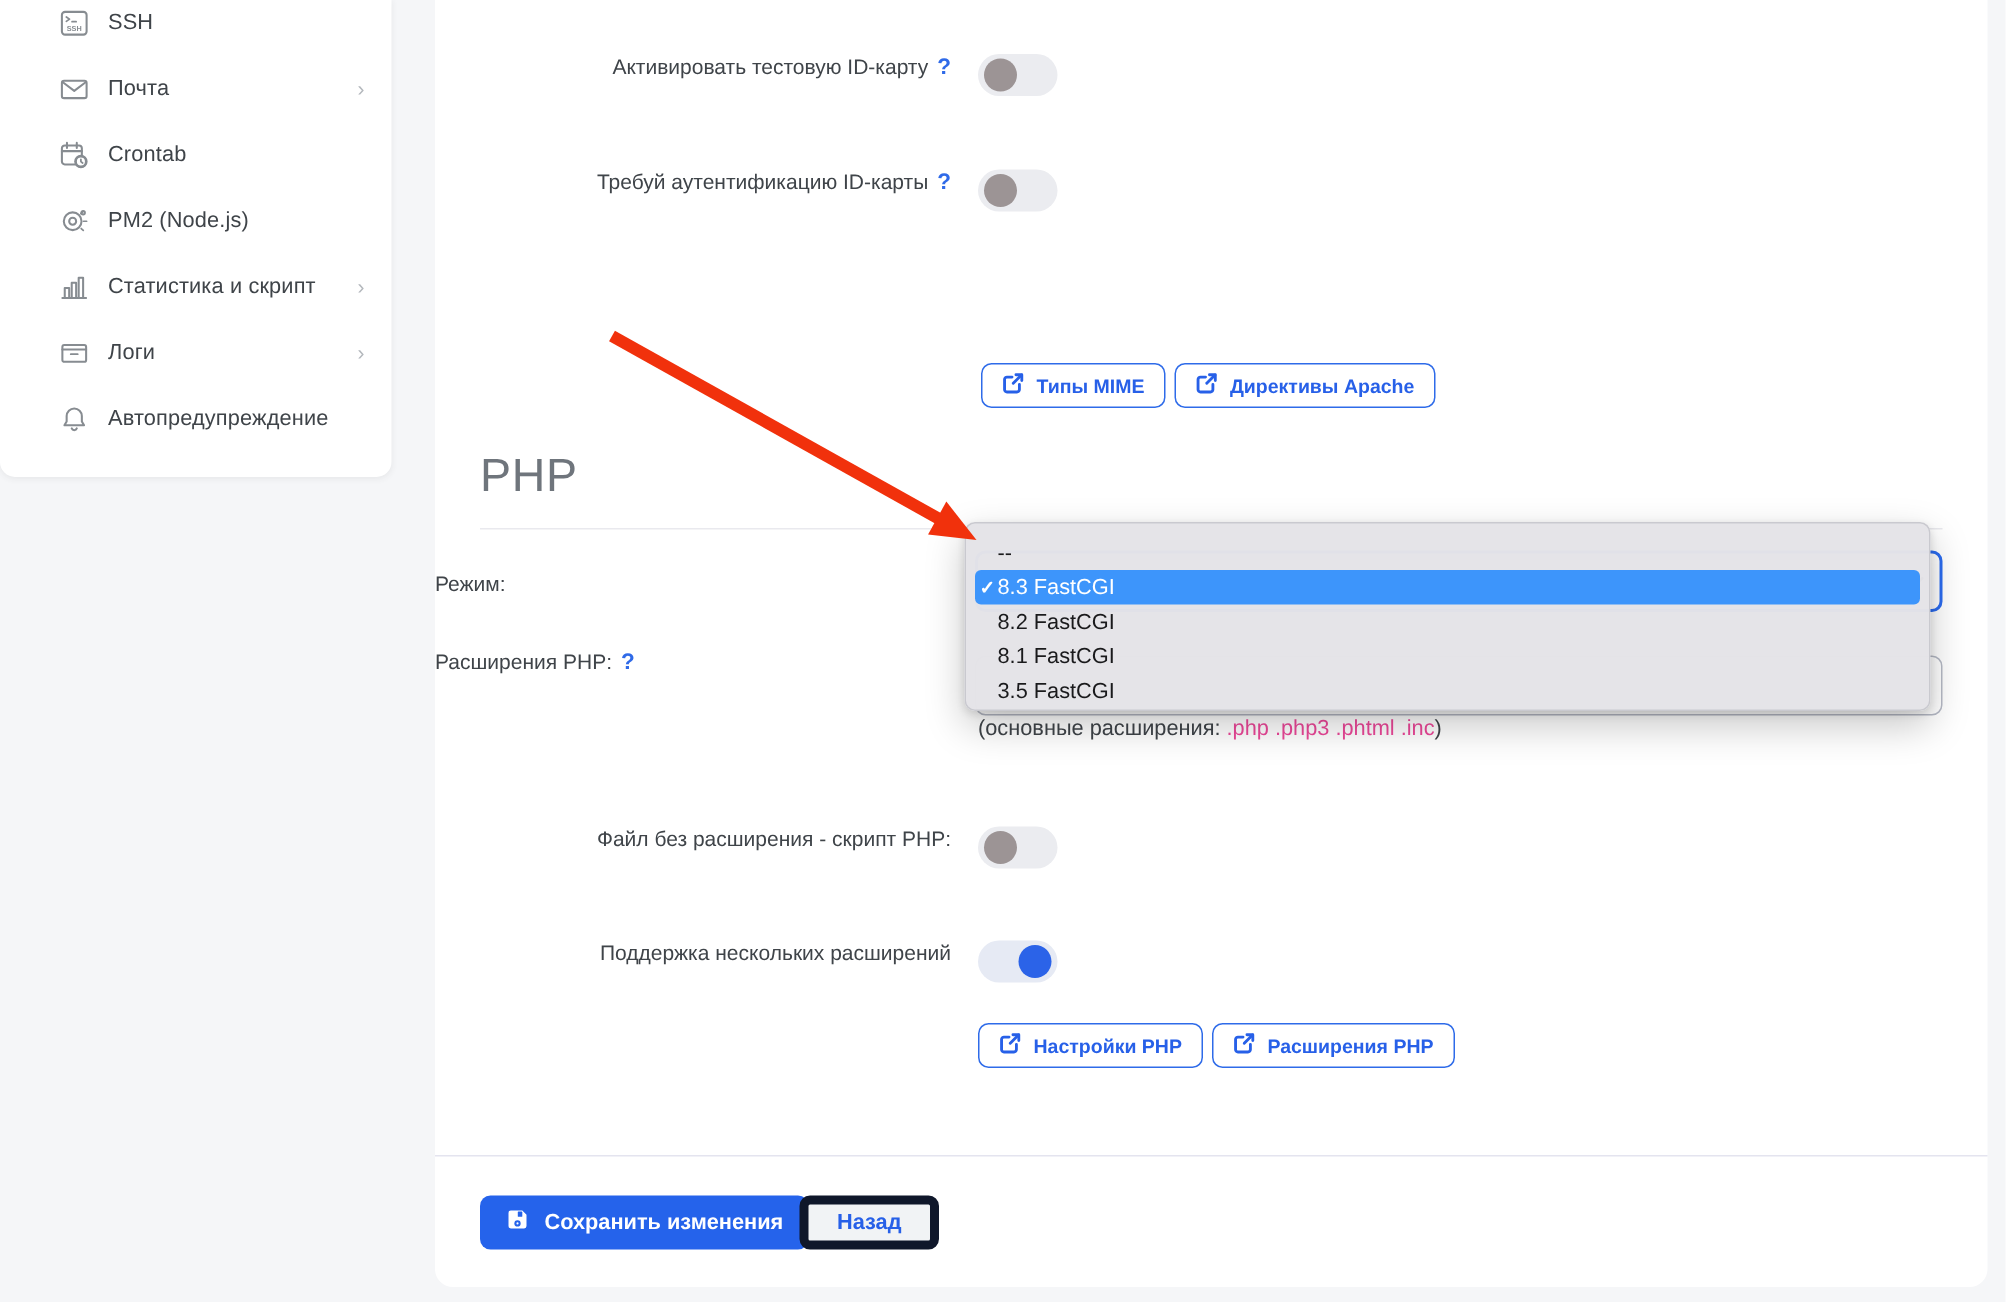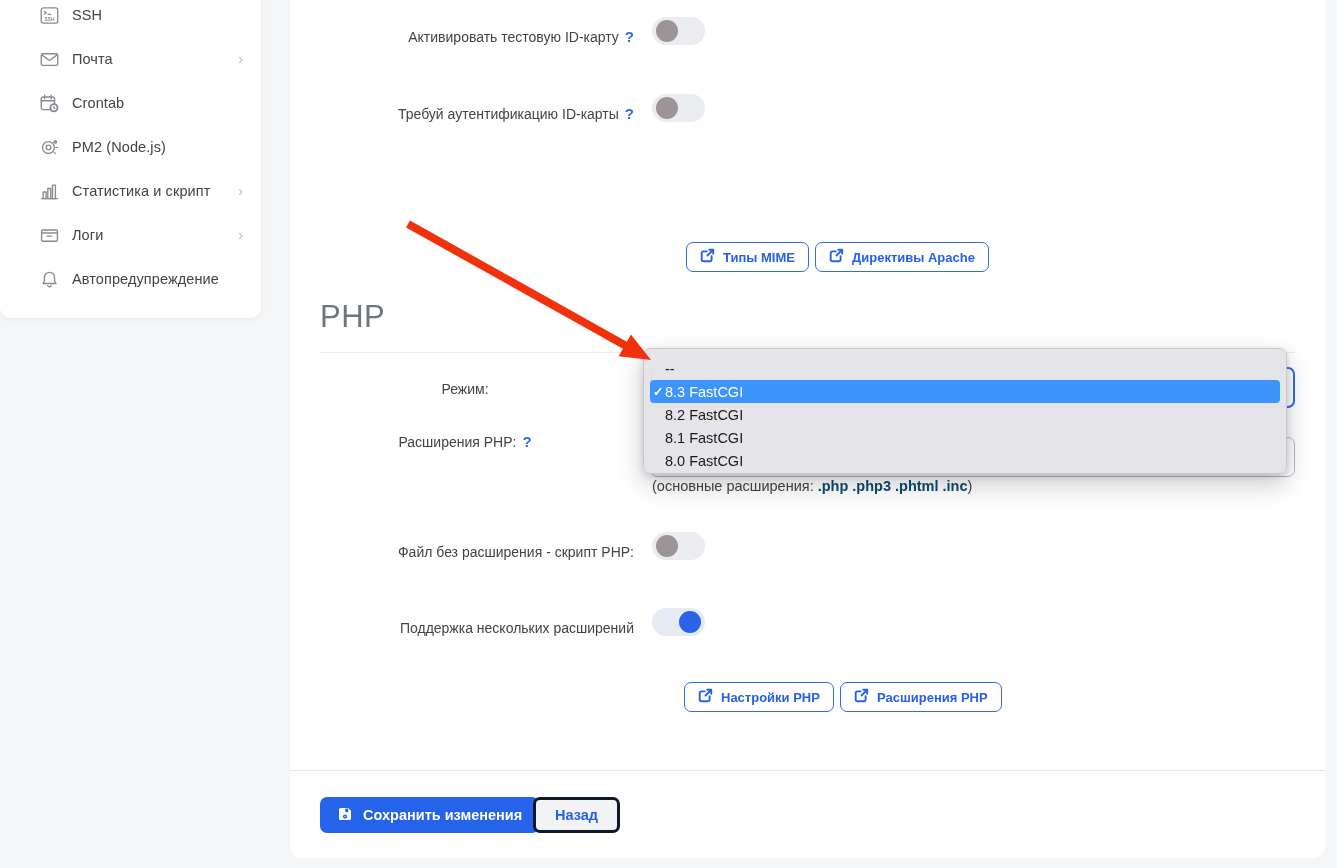--- a/index.html
+++ b/index.html
@@ -28,69 +28,69 @@
   .sicon svg { stroke:#878c91; fill:none; stroke-width:1.3; stroke-linecap:round; stroke-linejoin:round; }
   .slabel { font-size:14.5px; font-weight:500; color:#3f4449; letter-spacing:.1px; white-space:nowrap; }
   .schev { margin-left:auto; color:#b4b8bd; font-size:14px; line-height:1; }
 
   
   .main-card {
     position:absolute; left:290px; top:0; width:1035px; height:858px;
     background:#fff; border-radius:0 0 12px 12px;
   }
 
-  .toggle-row { position:absolute; left:0; display:flex; align-items:flex-end; }
+  .toggle-row { position:absolute; left:0; display:flex; align-items:flex-start;margin-top:19px; }
   .label-wrap { width:344px; text-align:right; font-size:14px; color:#3f4449; }
   .q { color:#2f6ae8; font-weight:700; font-size:15px; margin-left:6px; cursor:pointer; }
 
   .toggle {
     position:relative; width:53px; height:28px; border-radius:14px;
     background:#ebecf0; margin-left:18px; cursor:pointer; flex:0 0 auto;
   }
   .toggle .knob {
     position:absolute; top:3px; width:22px; height:22px; border-radius:50%;
     background:#9c9495; left:4px; transition:left .15s;
   }
   .toggle.light .knob { background:#cbccd6; }
   .toggle.on { background:#e6eaf4; }
   .toggle.on .knob { left:27px; background:#2b63e8; }
 
-  .btn-row { position:absolute; display:flex; gap:6px;margin-left:32px; }
+  .btn-row { position:absolute; display:flex; gap:6px; }
   .obtn {
     display:inline-flex; align-items:center; gap:8px; height:30px;
     padding:0 13px; background:#fff; border:1.5px solid #2e6be9;
     border-radius:7px; color:#2760e8; font-weight:700; font-size:13px;
     font-family:"Liberation Sans", sans-serif; cursor:pointer; white-space:nowrap;
   }
   .obtn svg { stroke:#2760e8; fill:none; stroke-width:1.9; stroke-linecap:round; stroke-linejoin:round; }
 
   .php-heading {
     position:absolute; left:30px; top:299px;
     font-size:31px; font-weight:400; color:#6f757c; letter-spacing:.5px;
   }
   .divider { position:absolute; height:1px; background:#e9e9ee; }
   .divider.php { left:30px; width:975px; top:352px; }
   .divider.footer { left:0; width:1035px; top:770px; background:#e4e4ef; }
 
-  .form-label { position:absolute; left:0; width:350px; text-align:center; font-size:14px; color:#3f4449; }
+  .form-label { position:absolute; left:0; width:350px; text-align:left; font-size:14px; color:#3f4449; }
 
   .select-ctl {
     position:absolute; left:360px; top:367px; width:645px; height:41px;
     background:#fff; border:2px solid #2b6cf0; border-radius:7px; cursor:pointer;
   }
   .select-ctl .chev { position:absolute; right:9px; top:12px; }
   .select-ctl .chev svg { stroke:#4a4f55; fill:none; stroke-width:1.8; stroke-linecap:round; stroke-linejoin:round; }
 
   .input-ctl {
     position:absolute; left:360px; top:437px; width:645px; height:40px;
     background:#fff; border:1px solid #b6bac6; border-radius:7px; cursor:text;
   }
 
   .hint { position:absolute; left:362px; top:478px; font-size:14.5px; color:#3f4449; }
-  .hint b { font-weight:700; color:#0c4a6e; }
+  .hint b { font-weight:400; color:#ec4899; }
 
   
   .popup {
     position:absolute; left:643px; top:348px; width:644px; height:126px;
     background:rgba(228,227,232,.98);
     border:1px solid #c9c9cf; border-radius:7px;
     box-shadow:0 10px 26px rgba(0,0,0,.22), 0 2px 6px rgba(0,0,0,.12);
     padding-top:8px; z-index:50;
   }
   .opt {
@@ -105,21 +105,21 @@
   .save-btn {
     position:absolute; left:30px; top:797px; height:36px;
     display:inline-flex; align-items:center; gap:10px; padding:17px 17px;
     background:#2563eb; border:none; border-radius:7px;
     color:#fff; font-size:14.5px; font-weight:700;
     font-family:"Liberation Sans", sans-serif; cursor:pointer;
   }
   .back-btn {
     position:absolute; left:243px; top:797px; height:36px;
     display:inline-flex; align-items:center; padding:0 19px;
-    background:#f1f3f5; border:3px solid #0f172a; border-radius:7px;
+    background:#f1f3f5; border:6px solid #0f172a; border-radius:7px;
     color:#2760e8; font-size:14.5px; font-weight:700;
     font-family:"Liberation Sans", sans-serif; cursor:pointer;
   }
 
   .arrow-overlay { position:absolute; left:0; top:0; width:1337px; height:868px; z-index:60; pointer-events:none; }
 </style>
 </head>
 <body>
 
 <nav class="sidebar">
@@ -323,20 +323,20 @@
   <div class="opt">
       <span class="check"></span>
       <span>8.2 FastCGI</span>
     </div>
   <div class="opt">
       <span class="check"></span>
       <span>8.1 FastCGI</span>
     </div>
   <div class="opt">
       <span class="check"></span>
-      <span>8.0 FastCGI</span>
+      <span>3.5 FastCGI</span>
     </div>
 </div>
 
 <svg class="arrow-overlay" viewBox="0 0 1337 868">
   <line x1="408" y1="224" x2="628" y2="347" stroke="#f1310c" stroke-width="8"></line>
   <polygon points="651,360 618.7,356.3 630.9,334.4" fill="#f1310c"></polygon>
 </svg>
 
 </body></html>

